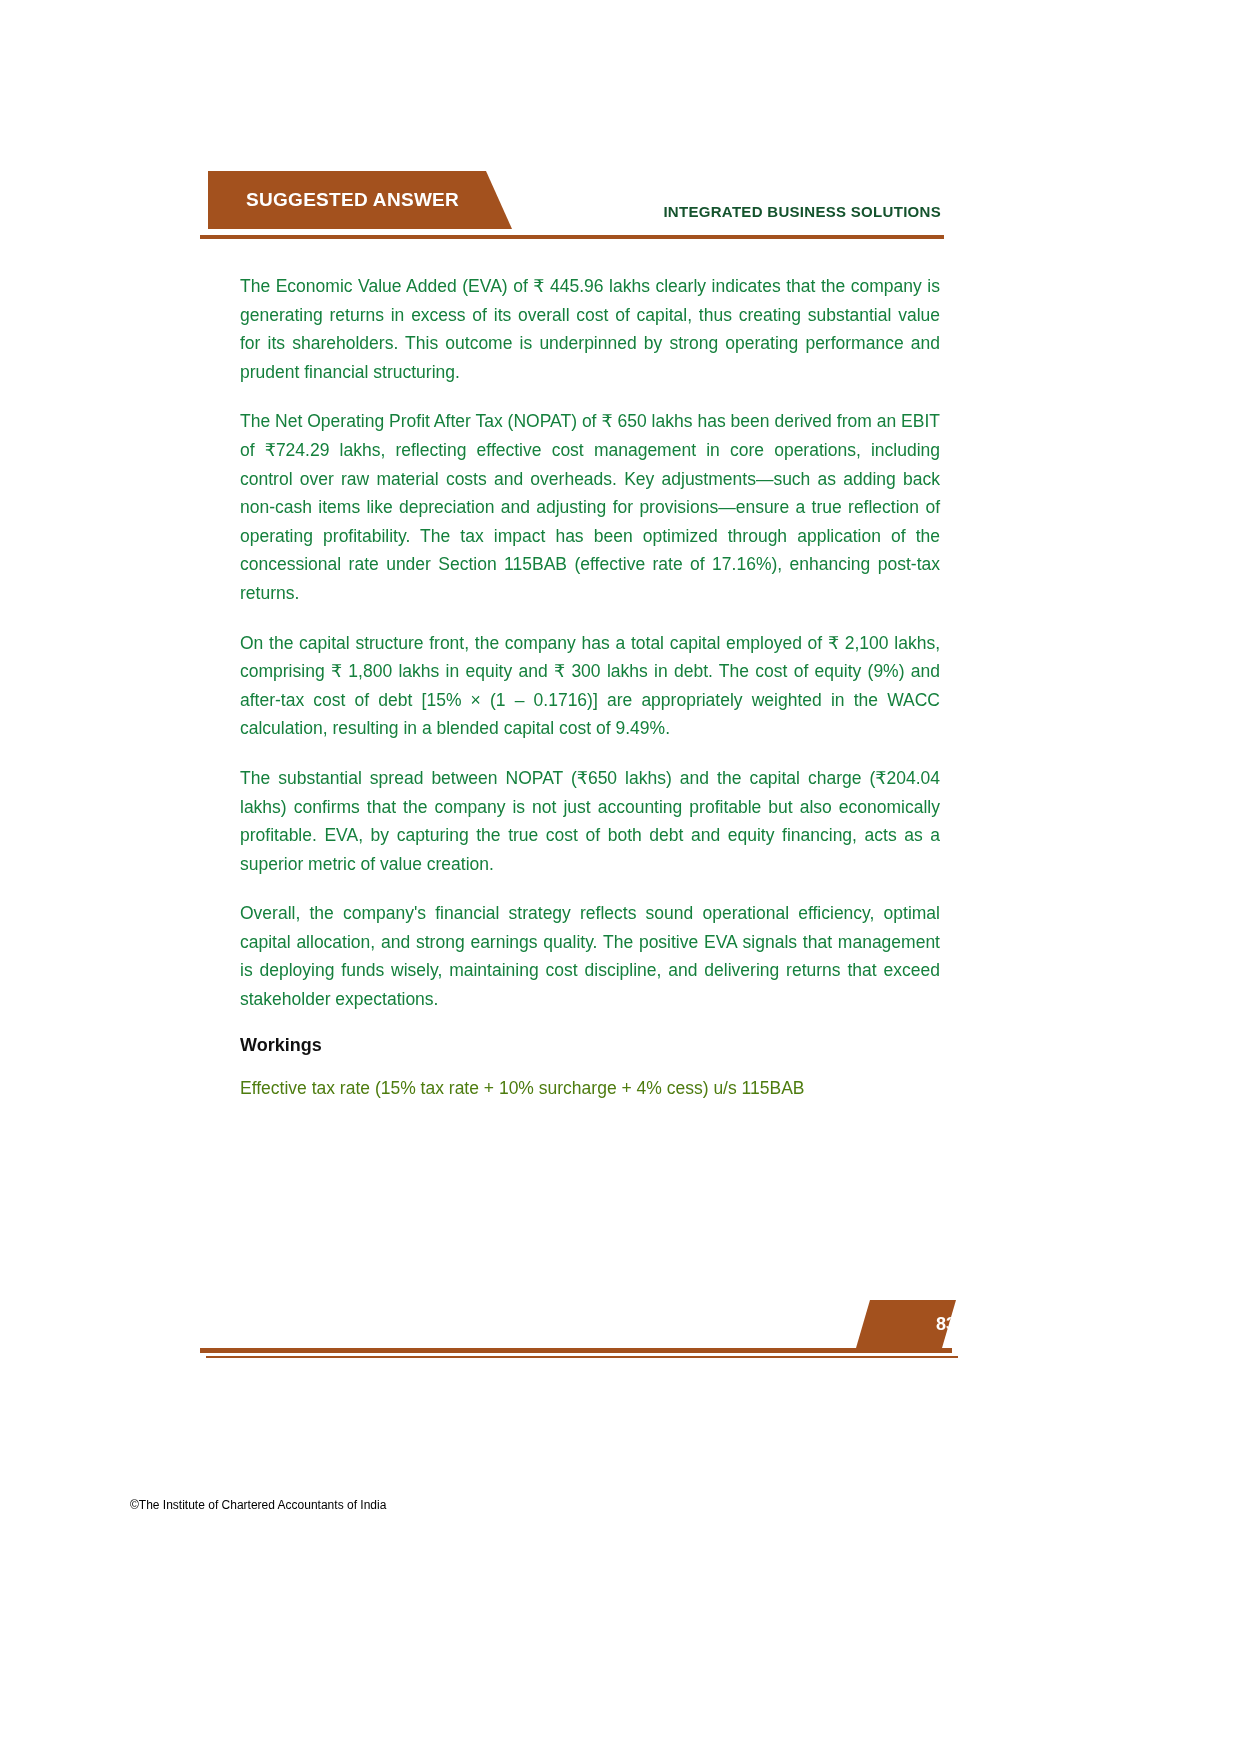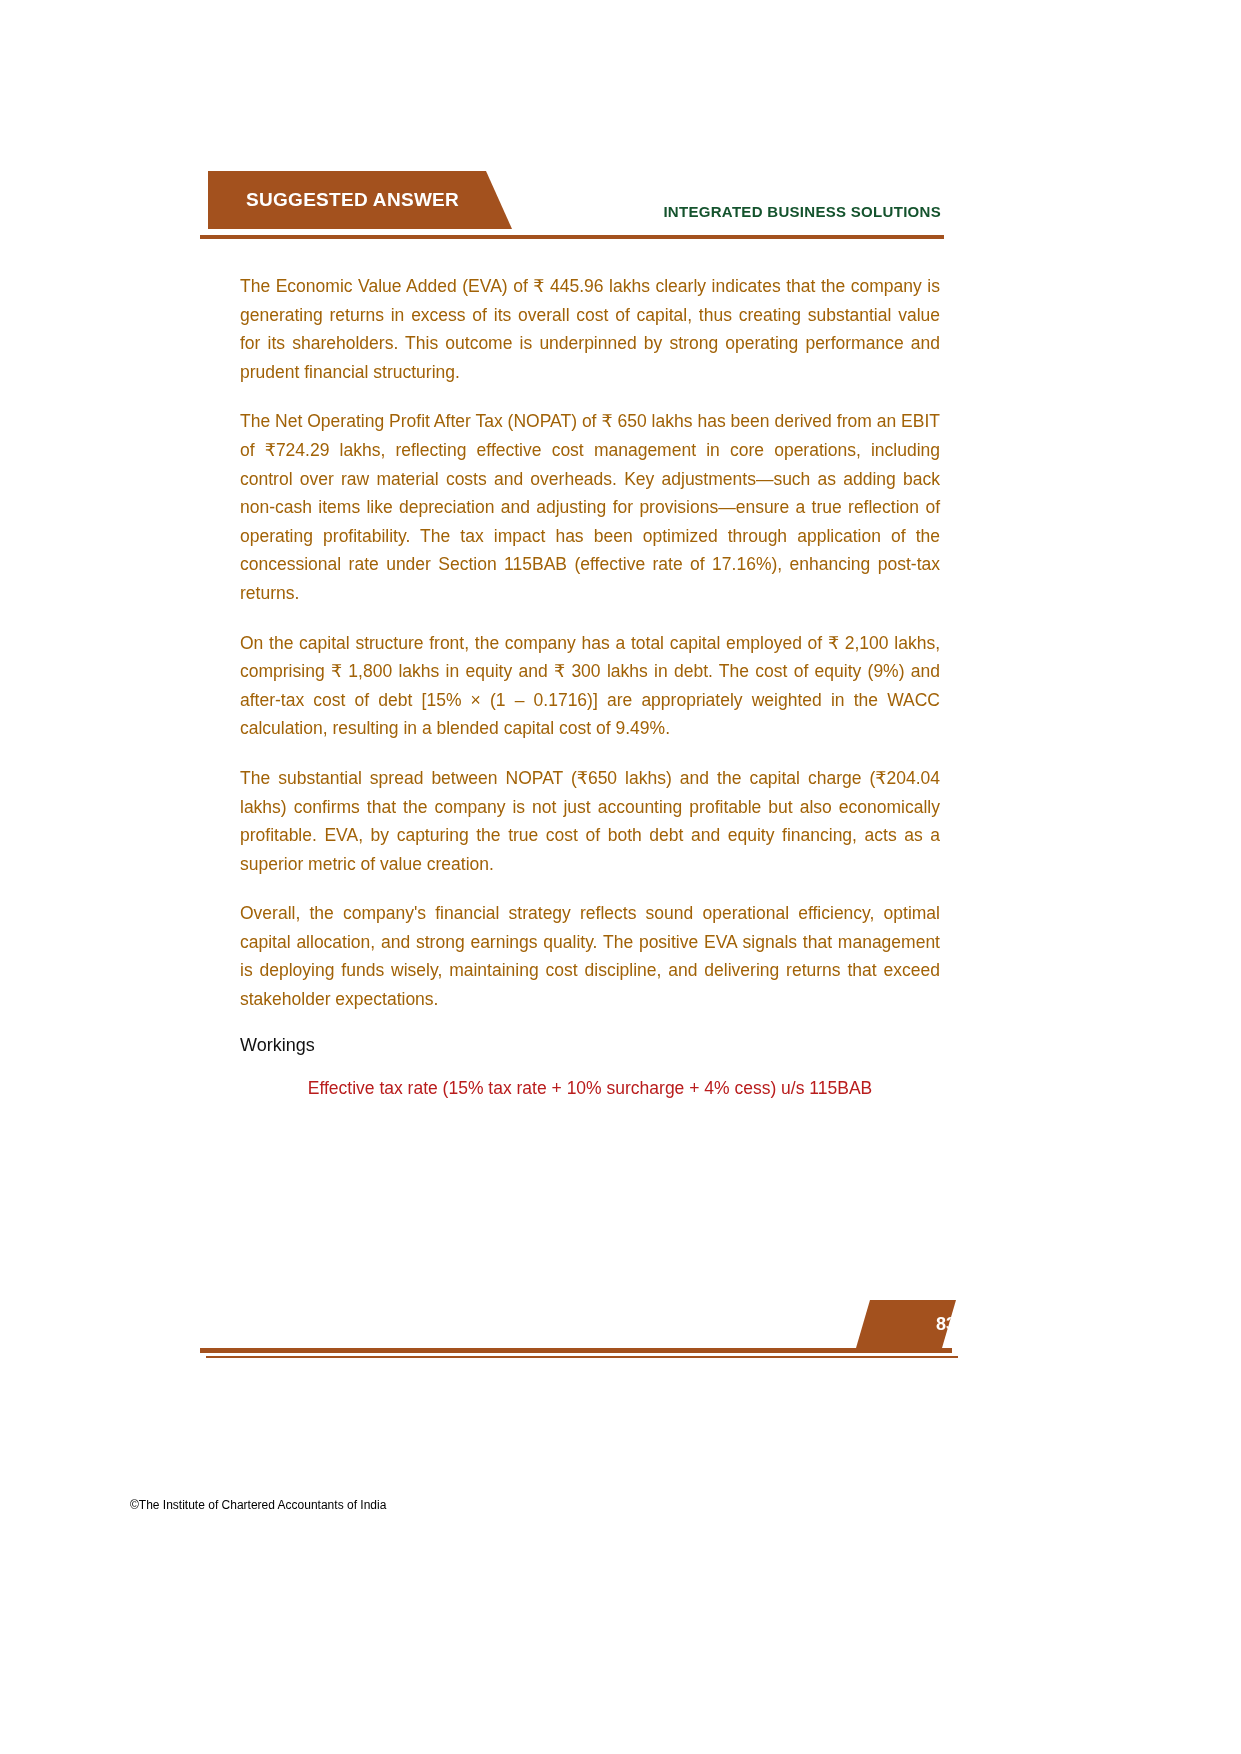--- a/index.html
+++ b/index.html
@@ -72,35 +72,35 @@
   .section-heading .sec-num {
     display: inline-block;
     width: 40px;
   }
   .content p.body-par {
     margin: 0 0 21px 40px;
     width: 700px;
     font-size: 17.5px;
     line-height: 28.6px;
     text-align: justify;
-    color: #a16207;
+    color: #15803d;
   }
   .content p.workings-heading {
     margin: 0 0 18px 40px;
     font-size: 18px;
-    font-weight: 400;
+    font-weight: 700;
     color: #111111;
   }
   .content p.workings-line {
     margin: 0 0 24px 40px;
     width: 700px;
     font-size: 17.5px;
     line-height: 28.6px;
-    text-align: center;
-    color: #b91c1c;
+    text-align: left;
+    color: #4d7c0f;
   }
 
   
   .page-badge {
     position: absolute;
     left: 856px;
     top: 1300px;
     width: 100px;
     height: 48px;
     background: #A3511E;

